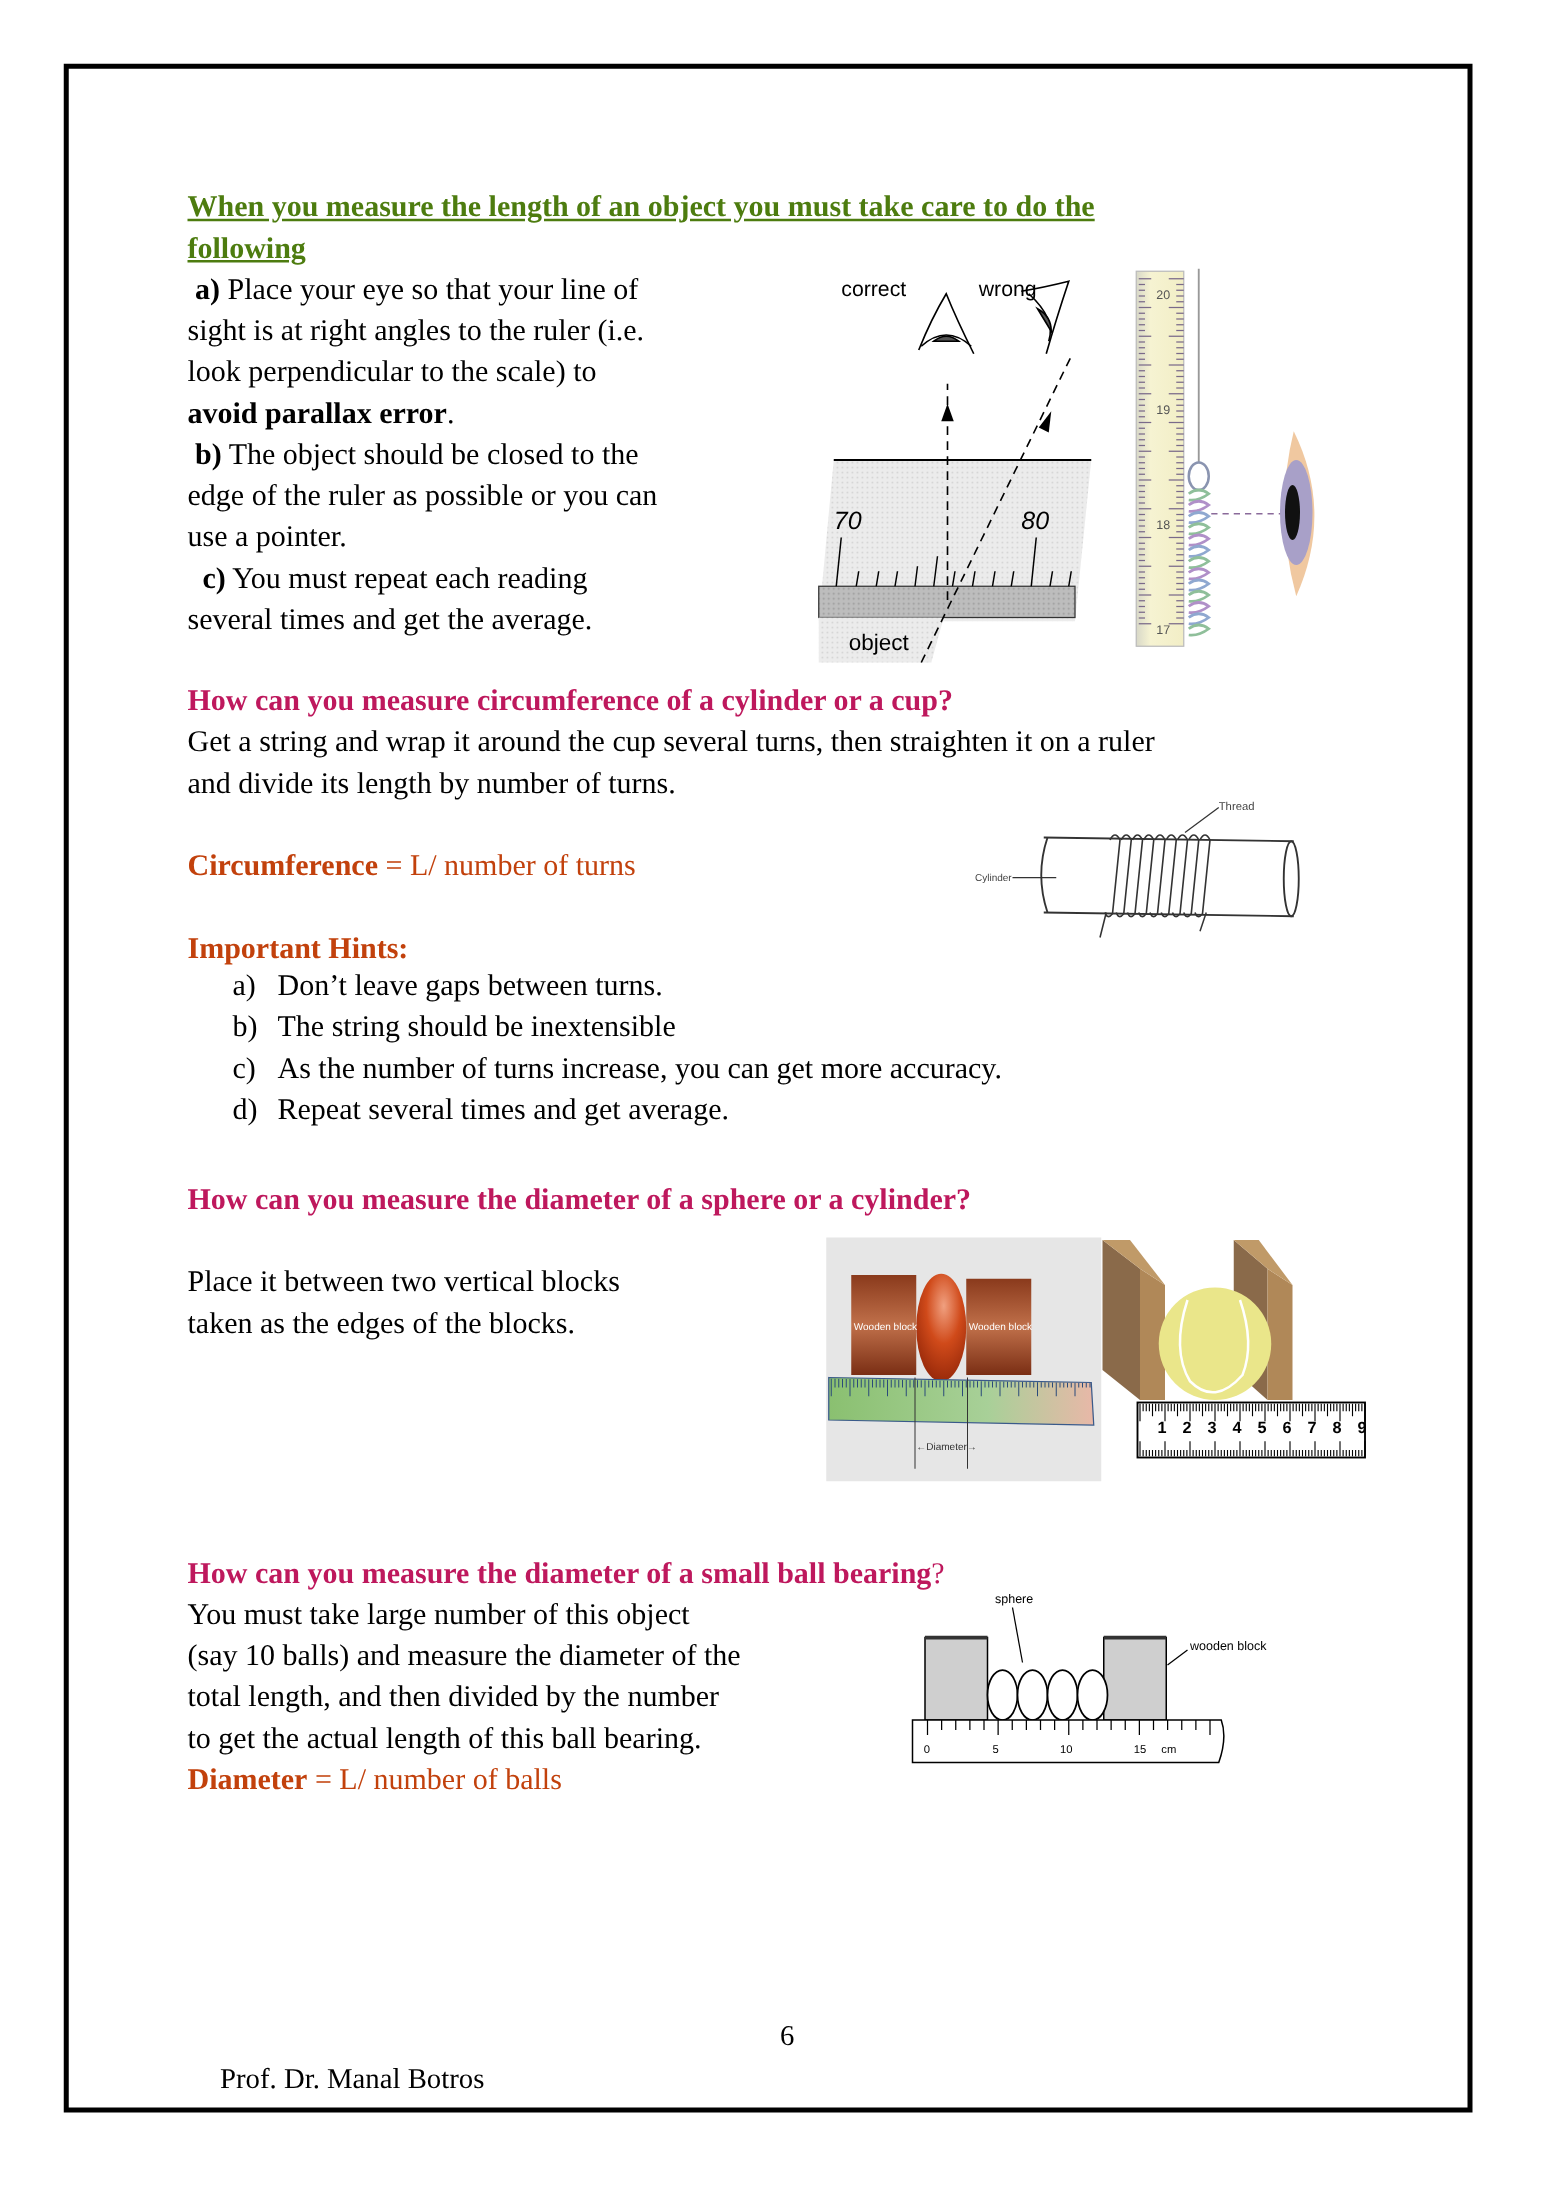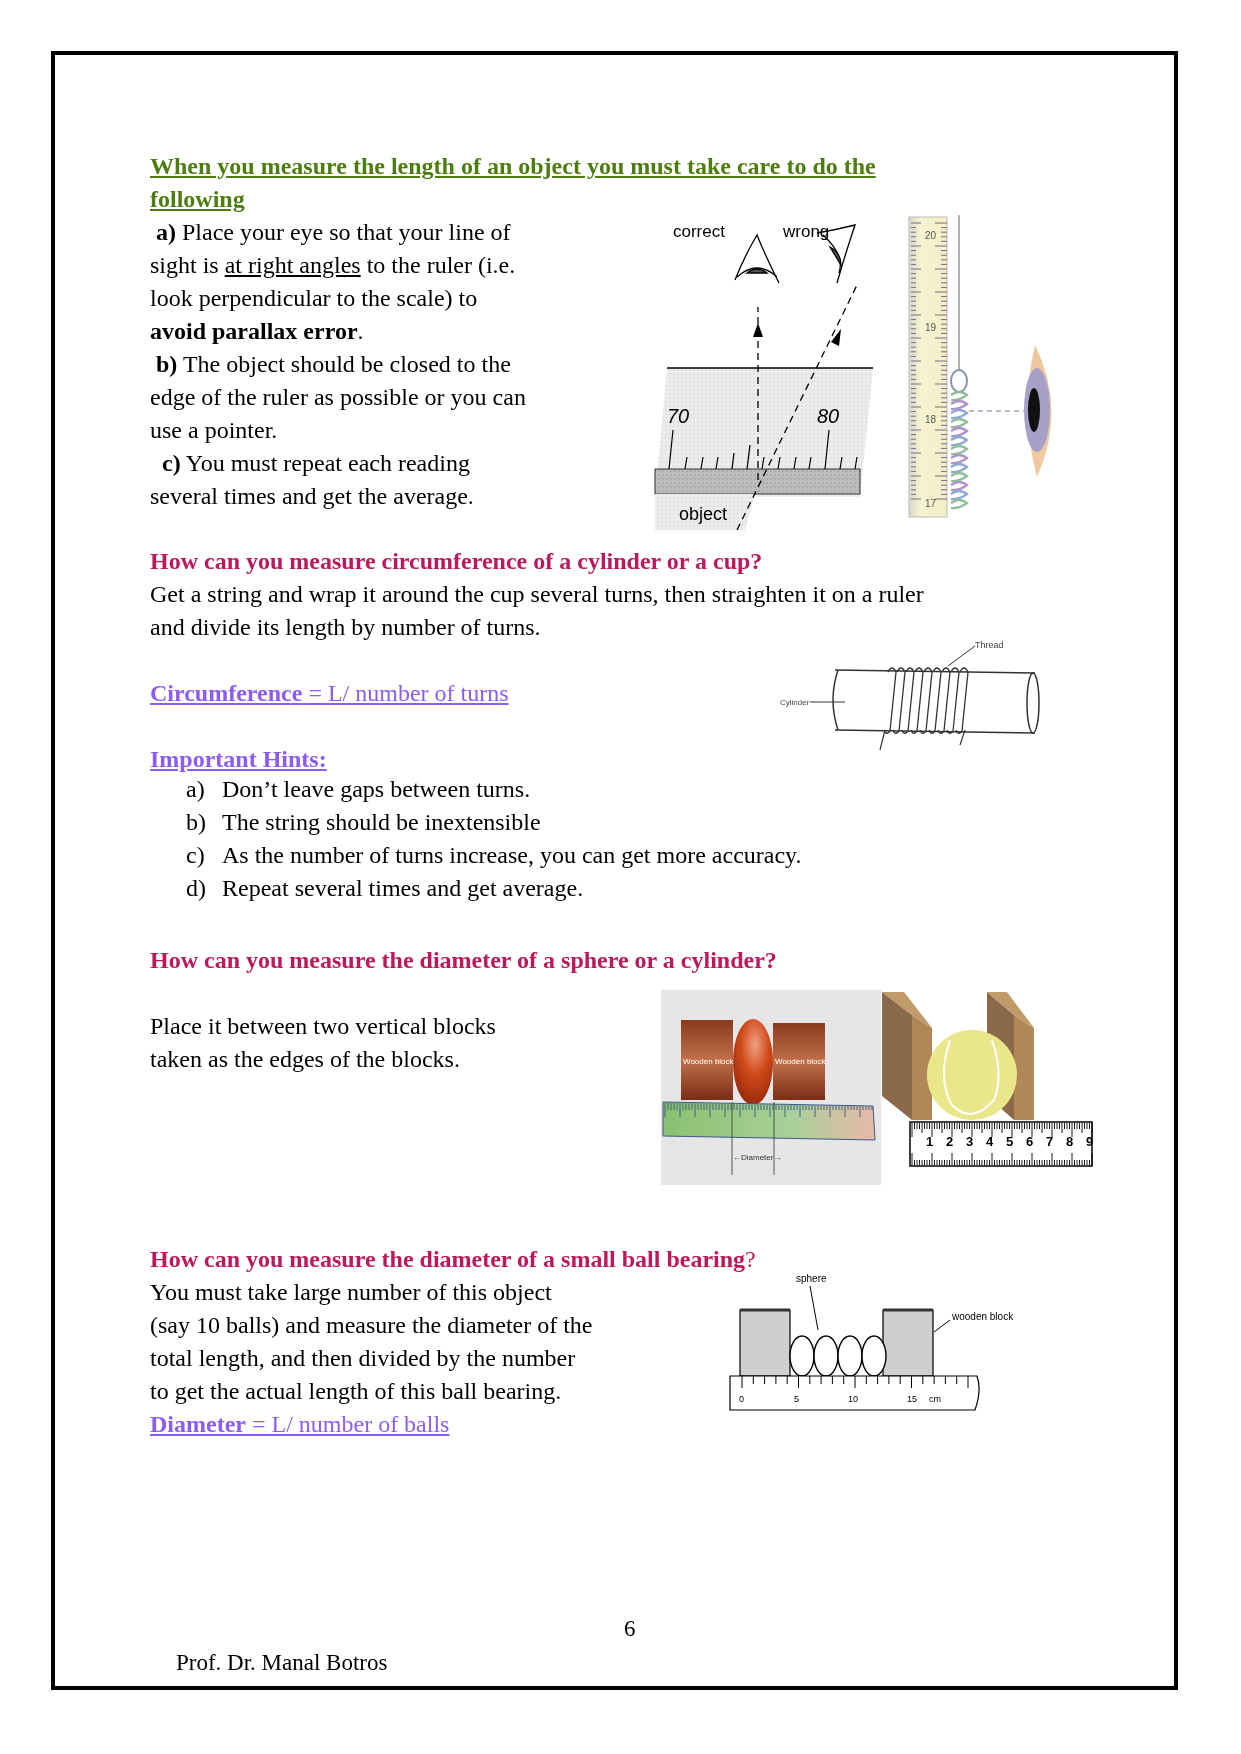--- a/index.html
+++ b/index.html
@@ -1,24 +1,24 @@
 <!DOCTYPE html>
 <html><head>
 <meta charset="utf-8">
 <style>
   html, body { margin: 0; padding: 0; background: #ffffff; }
   body { width: 1241px; height: 1754px; position: relative; overflow: hidden;
          font-family: "Liberation Serif", serif; color: #000; }
   .page-border { position: absolute; left: 51px; top: 51px; width: 1127px; height: 1639px;
                  border: 4px solid #000; box-sizing: border-box; }
   .t { position: absolute; font-size: 24px; line-height: 33px; white-space: nowrap; }
-  .navy { color: #8b5cf6; text-decoration: underline; }
+  .navy { color: #c2410c; }
   .red { color: #be185d; }
   .b { font-weight: bold; }
-  .u { text-decoration: underline; }
+  .u { }
   .heading1 { position: absolute; left: 150px; top: 150px; width: 900px; font-size: 24px;
               line-height: 33px; font-weight: bold; color: #4d7c0f; text-decoration: underline; }
   .para { position: absolute; font-size: 24px; line-height: 33px; }
   .para div { white-space: nowrap; }
   .hint-list { position: absolute; left: 150px; top: 773px; font-size: 24px; line-height: 33px; }
   .hint-list div { white-space: nowrap; }
   .hint-list .lbl { display: inline-block; width: 36px; padding-left: 36px; }
   svg { position: absolute; overflow: visible; }
   svg text { font-family: "Liberation Sans", sans-serif; }
 </style>

